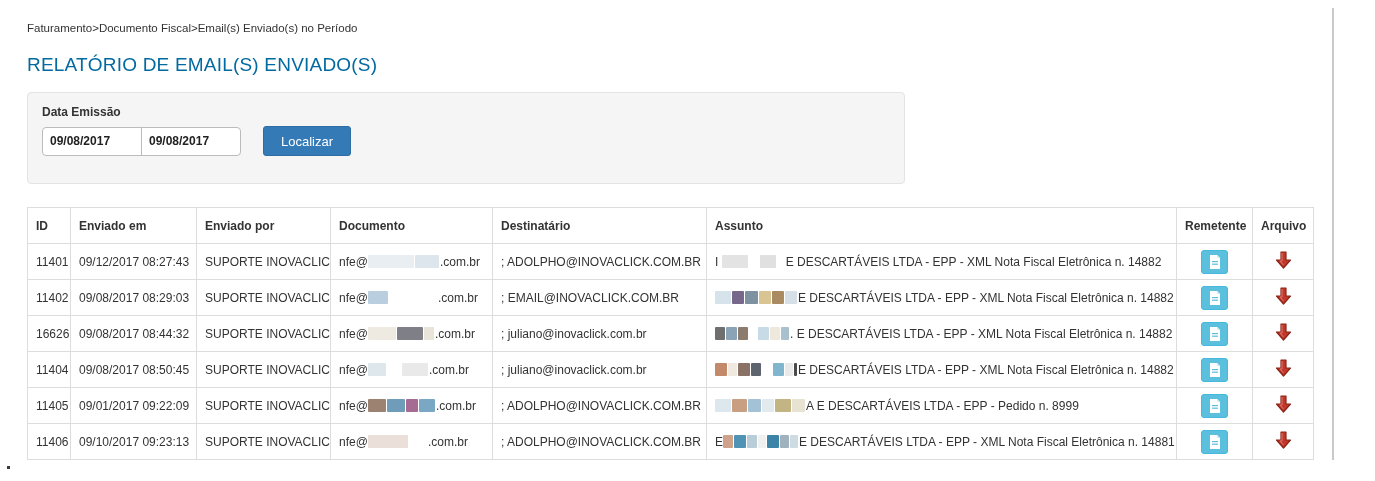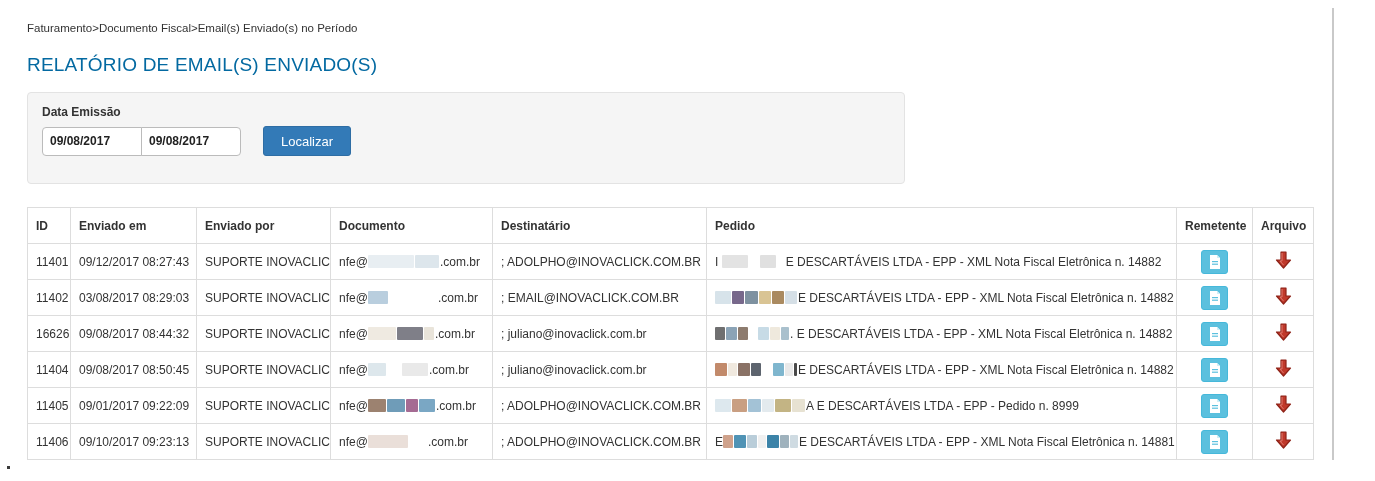--- a/index.html
+++ b/index.html
@@ -70,21 +70,21 @@
       <col style="width:76px">
         <col style="width:61px">
     </colgroup>
     <thead>
       <tr>
           <th>ID</th>
           <th>Enviado em</th>
           <th>Enviado por</th>
           <th>Documento</th>
           <th>Destinatário</th>
-          <th>Pedido</th>
+          <th>Assunto</th>
           <th>Remetente</th>
           <th>Arquivo</th>
         </tr>
     </thead>
     <tbody>
   <tr>
     <td>11401</td>
     <td>09/12/2017 08:27:43</td>
     <td>SUPORTE INOVACLICK</td>
     <td><span>nfe@</span><span><span class="redact" style="background: rgb(232, 238, 242); width: 46px;"></span><span class="redact" style="background: rgb(221, 230, 236); width: 24px;"></span></span><span>.com.br</span></td>
@@ -105,21 +105,21 @@
         <svg width="17" height="18" viewBox="0 0 17 18">
           <path d="M6 1 h5 v8 h4.5 l-7 8 -7 -8 H6 z" fill="#c0392b" stroke="#8e2318" stroke-width="1.2" stroke-linejoin="round"></path>
           <path d="M7 2 v8 h-2 l3.5 4" fill="none" stroke="#df7a6e" stroke-width="1"></path>
         </svg>
       </span>
     </td>
   </tr>
 
   <tr>
     <td>11402</td>
-    <td>03/08/2017 08:29:03</td>
+    <td>09/08/2017 08:29:03</td>
     <td>SUPORTE INOVACLICK</td>
     <td><span>nfe@</span><span><span class="redact" style="background: rgb(185, 206, 222); width: 20px;"></span><span class="redact" style="background: rgb(255, 255, 255); width: 48px;"></span></span><span>.com.br</span></td>
     <td>; EMAIL@INOVACLICK.COM.BR</td>
     <td><span></span><span><span class="redact" style="background: rgb(215, 227, 234); width: 16px;"></span><span class="redact" style="background: rgb(119, 104, 139); width: 12px;"></span><span class="redact" style="background: rgb(126, 145, 160); width: 13px;"></span><span class="redact" style="background: rgb(217, 196, 148); width: 12px;"></span><span class="redact" style="background: rgb(170, 138, 96); width: 12px;"></span><span class="redact" style="background: rgb(213, 223, 230); width: 12px;"></span></span><span>E DESCARTÁVEIS LTDA - EPP - XML Nota Fiscal Eletrônica n. 14882</span></td>
     <td class="center">
       <button class="view-btn">
         <svg width="12" height="14" viewBox="0 0 12 14">
           <path d="M1 0 h7 l3 3 v11 H1 z" fill="#ffffff"></path>
           <path d="M8 0 l3 3 H8 z" fill="#cfeef7"></path>
           <rect x="3" y="6" width="6" height="1.2" fill="#5bc0de"></rect>

